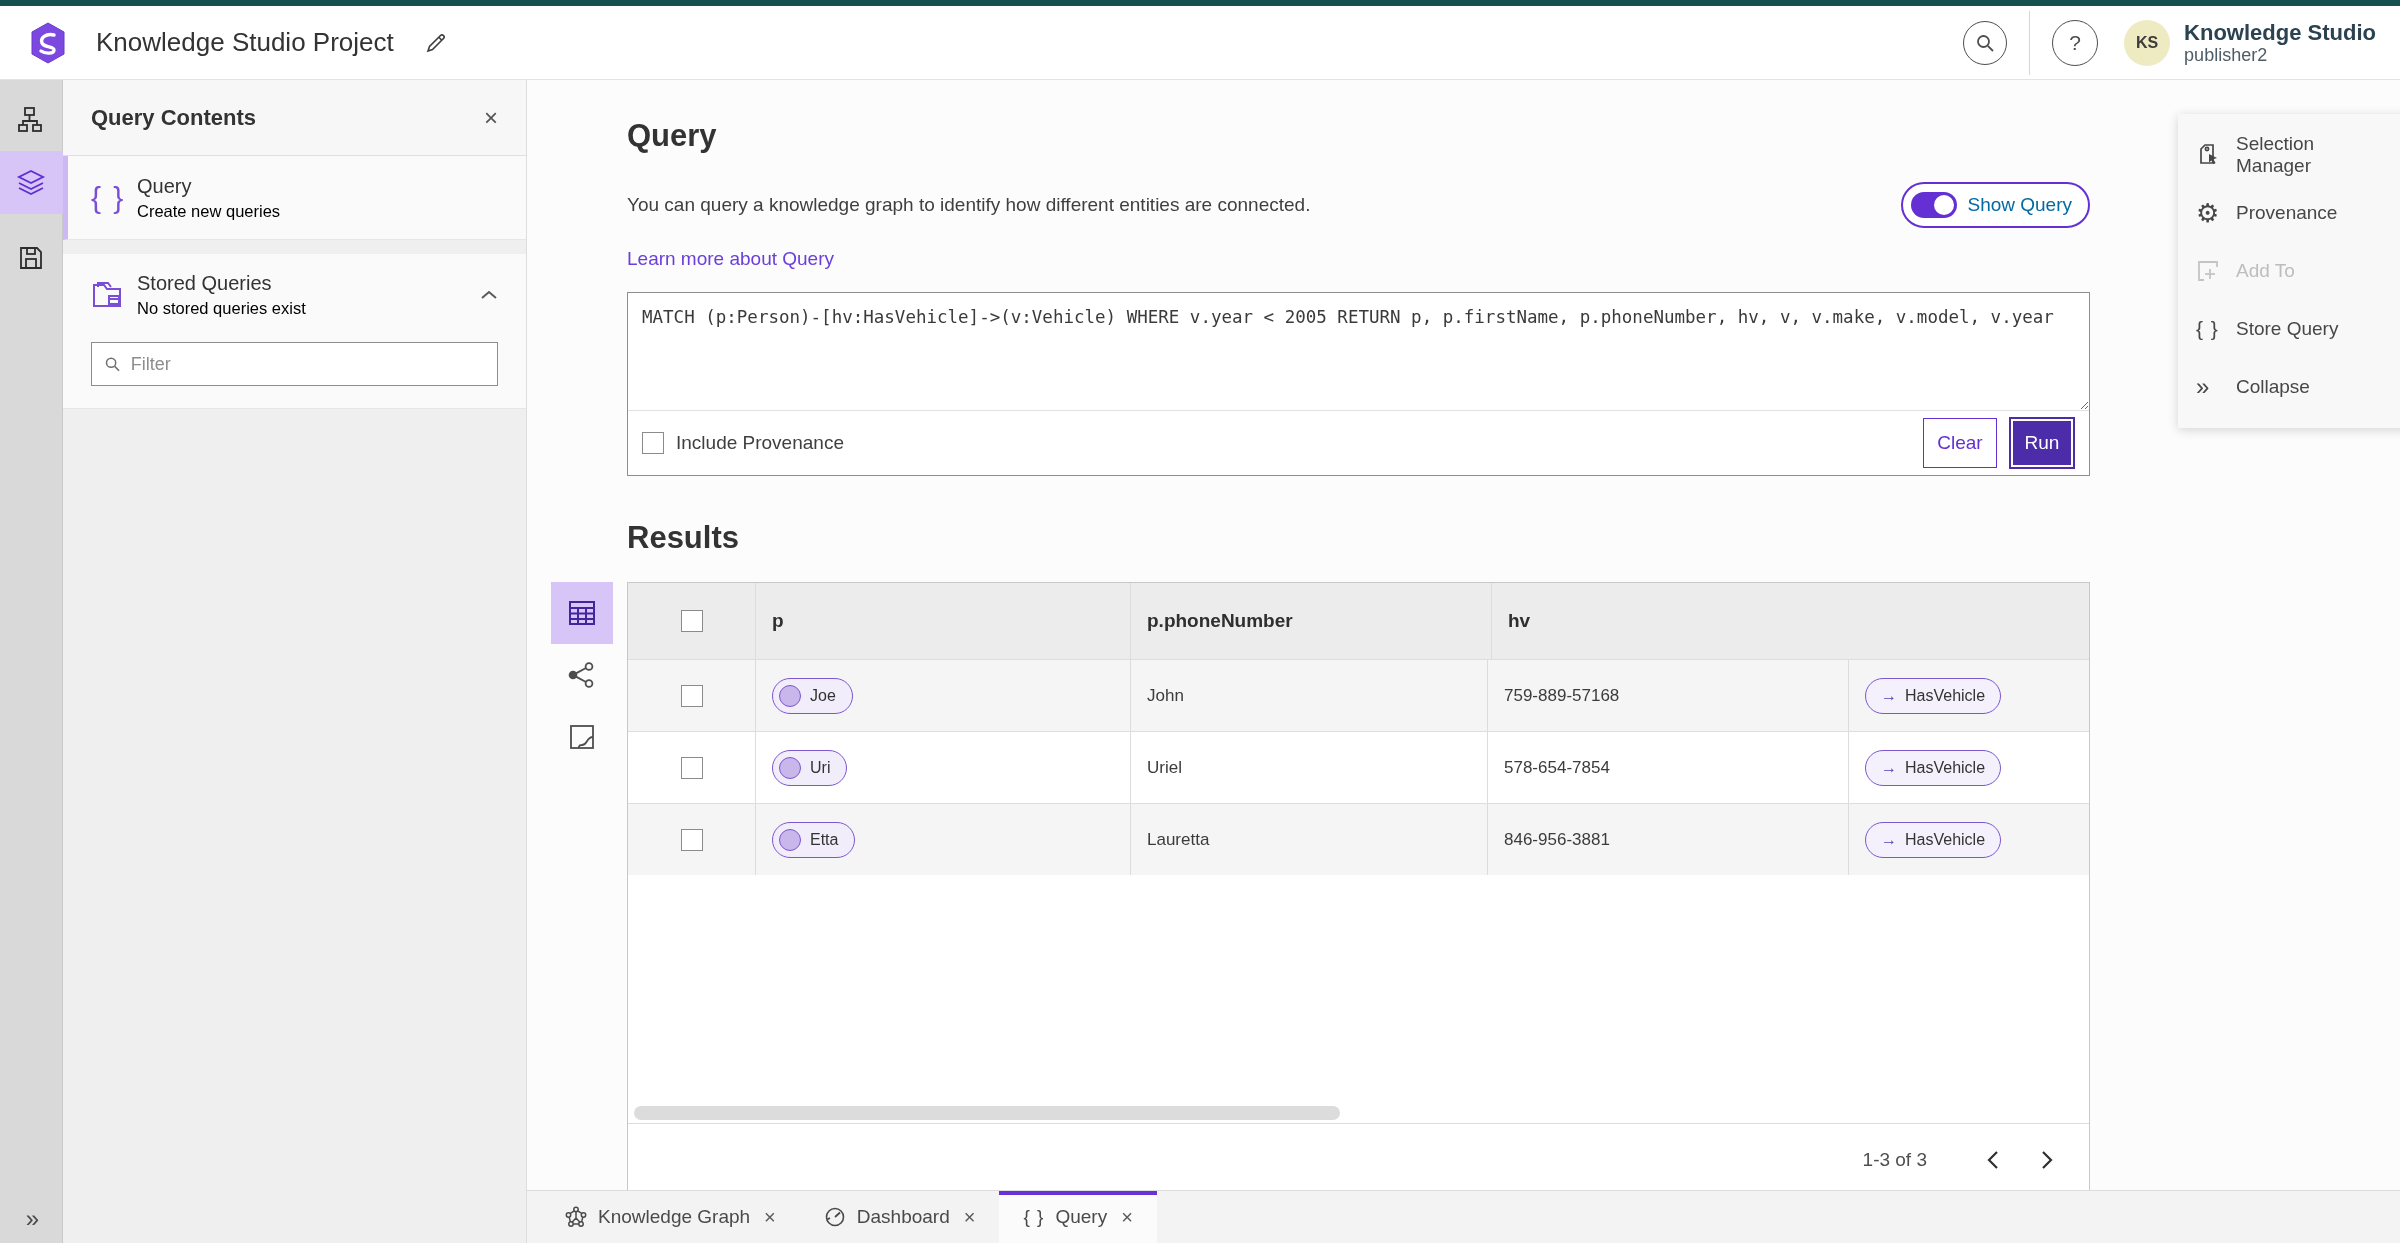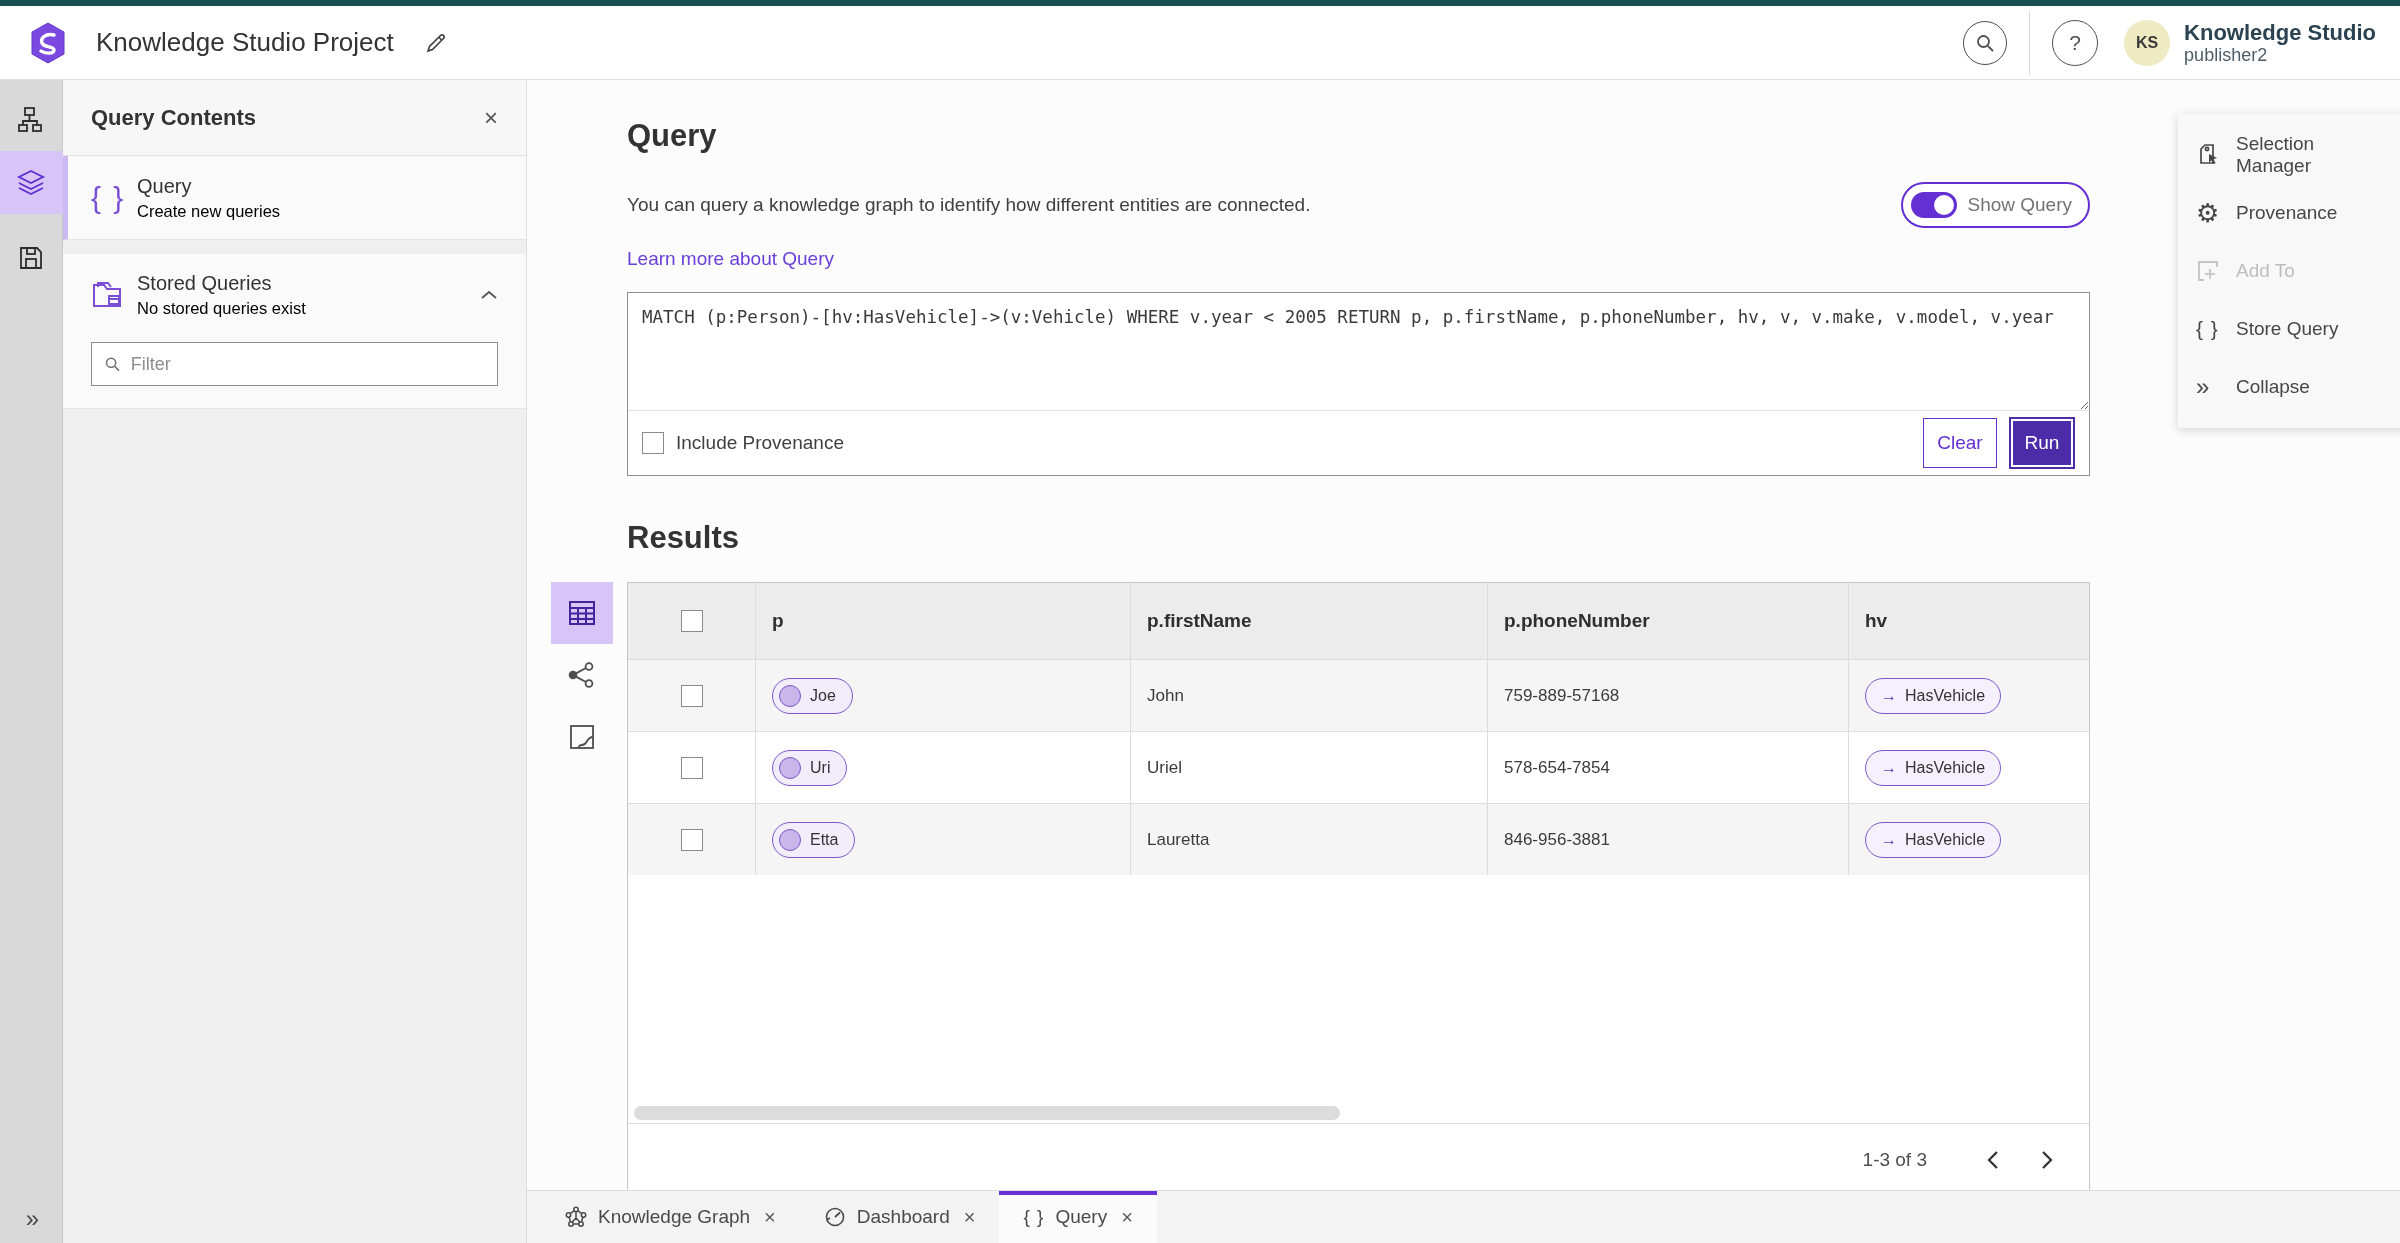--- a/index.html
+++ b/index.html
@@ -60,21 +60,21 @@
   
   .main { position:absolute; left:527px; top:80px; width:1873px; height:1163px; background:#fcfcfc; }
   .content { position:absolute; left:100px; top:38px; width:1463px; }
   h1.qtitle { font-size:31px; font-weight:bold; color:#333; }
   .desc-row { display:flex; align-items:center; margin-top:28px; }
   .desc { font-size:19px; color:#3f3f3f; }
   .show-query { margin-left:auto; height:46px; border:2px solid #6430d4; border-radius:24px;
                 display:flex; align-items:center; padding:0 16px 0 8px; cursor:pointer; background:#fff; }
   .toggle { width:46px; height:26px; border-radius:14px; background:#6430d4; position:relative; }
   .toggle .knob { position:absolute; right:3px; top:3px; width:20px; height:20px; border-radius:50%; background:#fff; }
-  .show-query .lbl { font-size:19px; color:#737373; margin-left:10px; }
+  .show-query .lbl { font-size:19px; color:#0369a1; margin-left:10px; }
   .learn { display:inline-block; margin-top:20px; font-size:19px; color:#6b3fd8; text-decoration:none; cursor:pointer; }
 
   .query-box { margin-top:22px; border:1px solid #8f8f8f; background:#fff; }
   .query-box textarea { display:block; width:100%; height:118px; border:0; outline:none; resize:vertical;
       font-family:"DejaVu Sans Mono", monospace; font-size:17.5px; line-height:1.45; color:#3a3a3a;
       padding:12px 14px; background:#fff; border-bottom:1px solid #e2e2e2; }
   .query-foot { height:64px; display:flex; align-items:center; padding:0 14px; }
   .cbx { appearance:none; -webkit-appearance:none; width:22px; height:22px; border:1.5px solid #8b8b8b;
          background:#fff; cursor:pointer; flex:0 0 auto; }
   .prov-lbl { font-size:19px; color:#3f3f3f; margin-left:12px; }
@@ -312,21 +312,20 @@
           </svg>
         </div>
       </div>
 
       <div class="rtable">
         <div class="trow thead">
           <div class="cell c-check">
               <input type="checkbox" class="cbx" style="">
             </div>
           <div class="cell c-p th">p</div>
-          <div class="cell c-fn th">p.firstName</div>
           <div class="cell c-ph th">p.phoneNumber</div>
           <div class="cell last th">hv</div>
         </div>
 
         <div class="trow drow odd">
           <div class="cell c-check">
               <input type="checkbox" class="cbx" style="">
             </div>
           <div class="cell c-p">
             <div class="node-pill">

